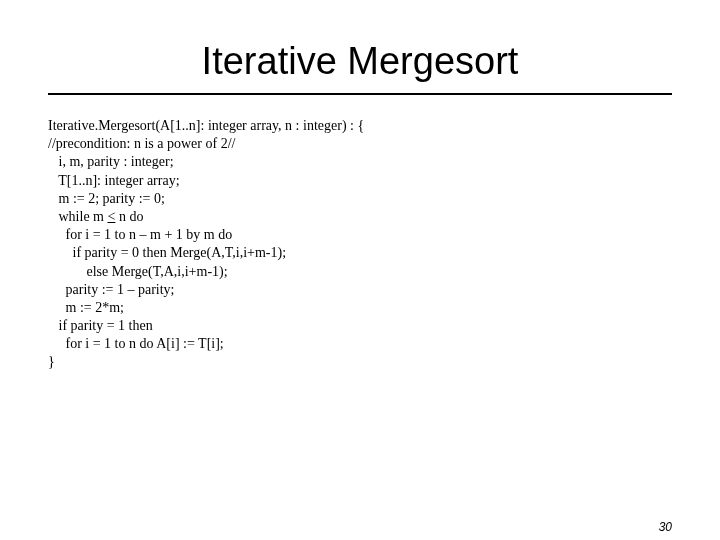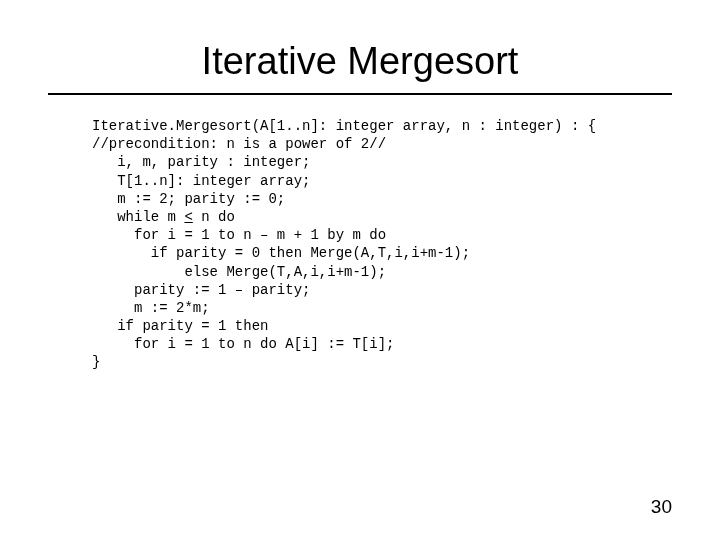--- a/index.html
+++ b/index.html
@@ -1,23 +1,23 @@
 <!DOCTYPE html>
 <html><head>
 <meta charset="utf-8">
 <style>
   * { margin: 0; padding: 0; box-sizing: border-box; }
   html, body { width: 720px; height: 540px; background: #fff; font-family: Arial, Helvetica, sans-serif; color: #000; }
   .slide { width: 720px; height: 540px; position: relative; padding: 40px 48px 28px 48px; }
   .title { font-size: 38px; font-weight: 400; text-align: center; margin-bottom: 10px; font-family: Arial, sans-serif; }
   .rule { border: none; border-top: 2px solid #000; margin: 0 0 22px 0; }
-  .code { font-family: Liberation Mono, monospace; font-size: 14px; line-height: 1.3; white-space: pre; margin-left: 44px; }
+  .code { font-family: Liberation Serif, serif; font-size: 14px; line-height: 1.3; white-space: pre; }
   .u { text-decoration: underline; }
   .questions { position: absolute; right: 48px; bottom: 52px; font-size: 22px; line-height: 1.25; text-align: left; }
-  .pagenum { position: absolute; right: 48px; bottom: 22px; font-size: 19px; }
+  .pagenum { position: absolute; right: 48px; bottom: 6px; font-size: 12px; font-style: italic; }
 </style>
 </head>
 <body>
 
 <div class="slide">
 
   <h1 class="title">Iterative Mergesort</h1>
   <hr class="rule">
 
   <div class="code"><span>Iterative.Mergesort(A[1..n]: integer array, n : integer) : {</span>

